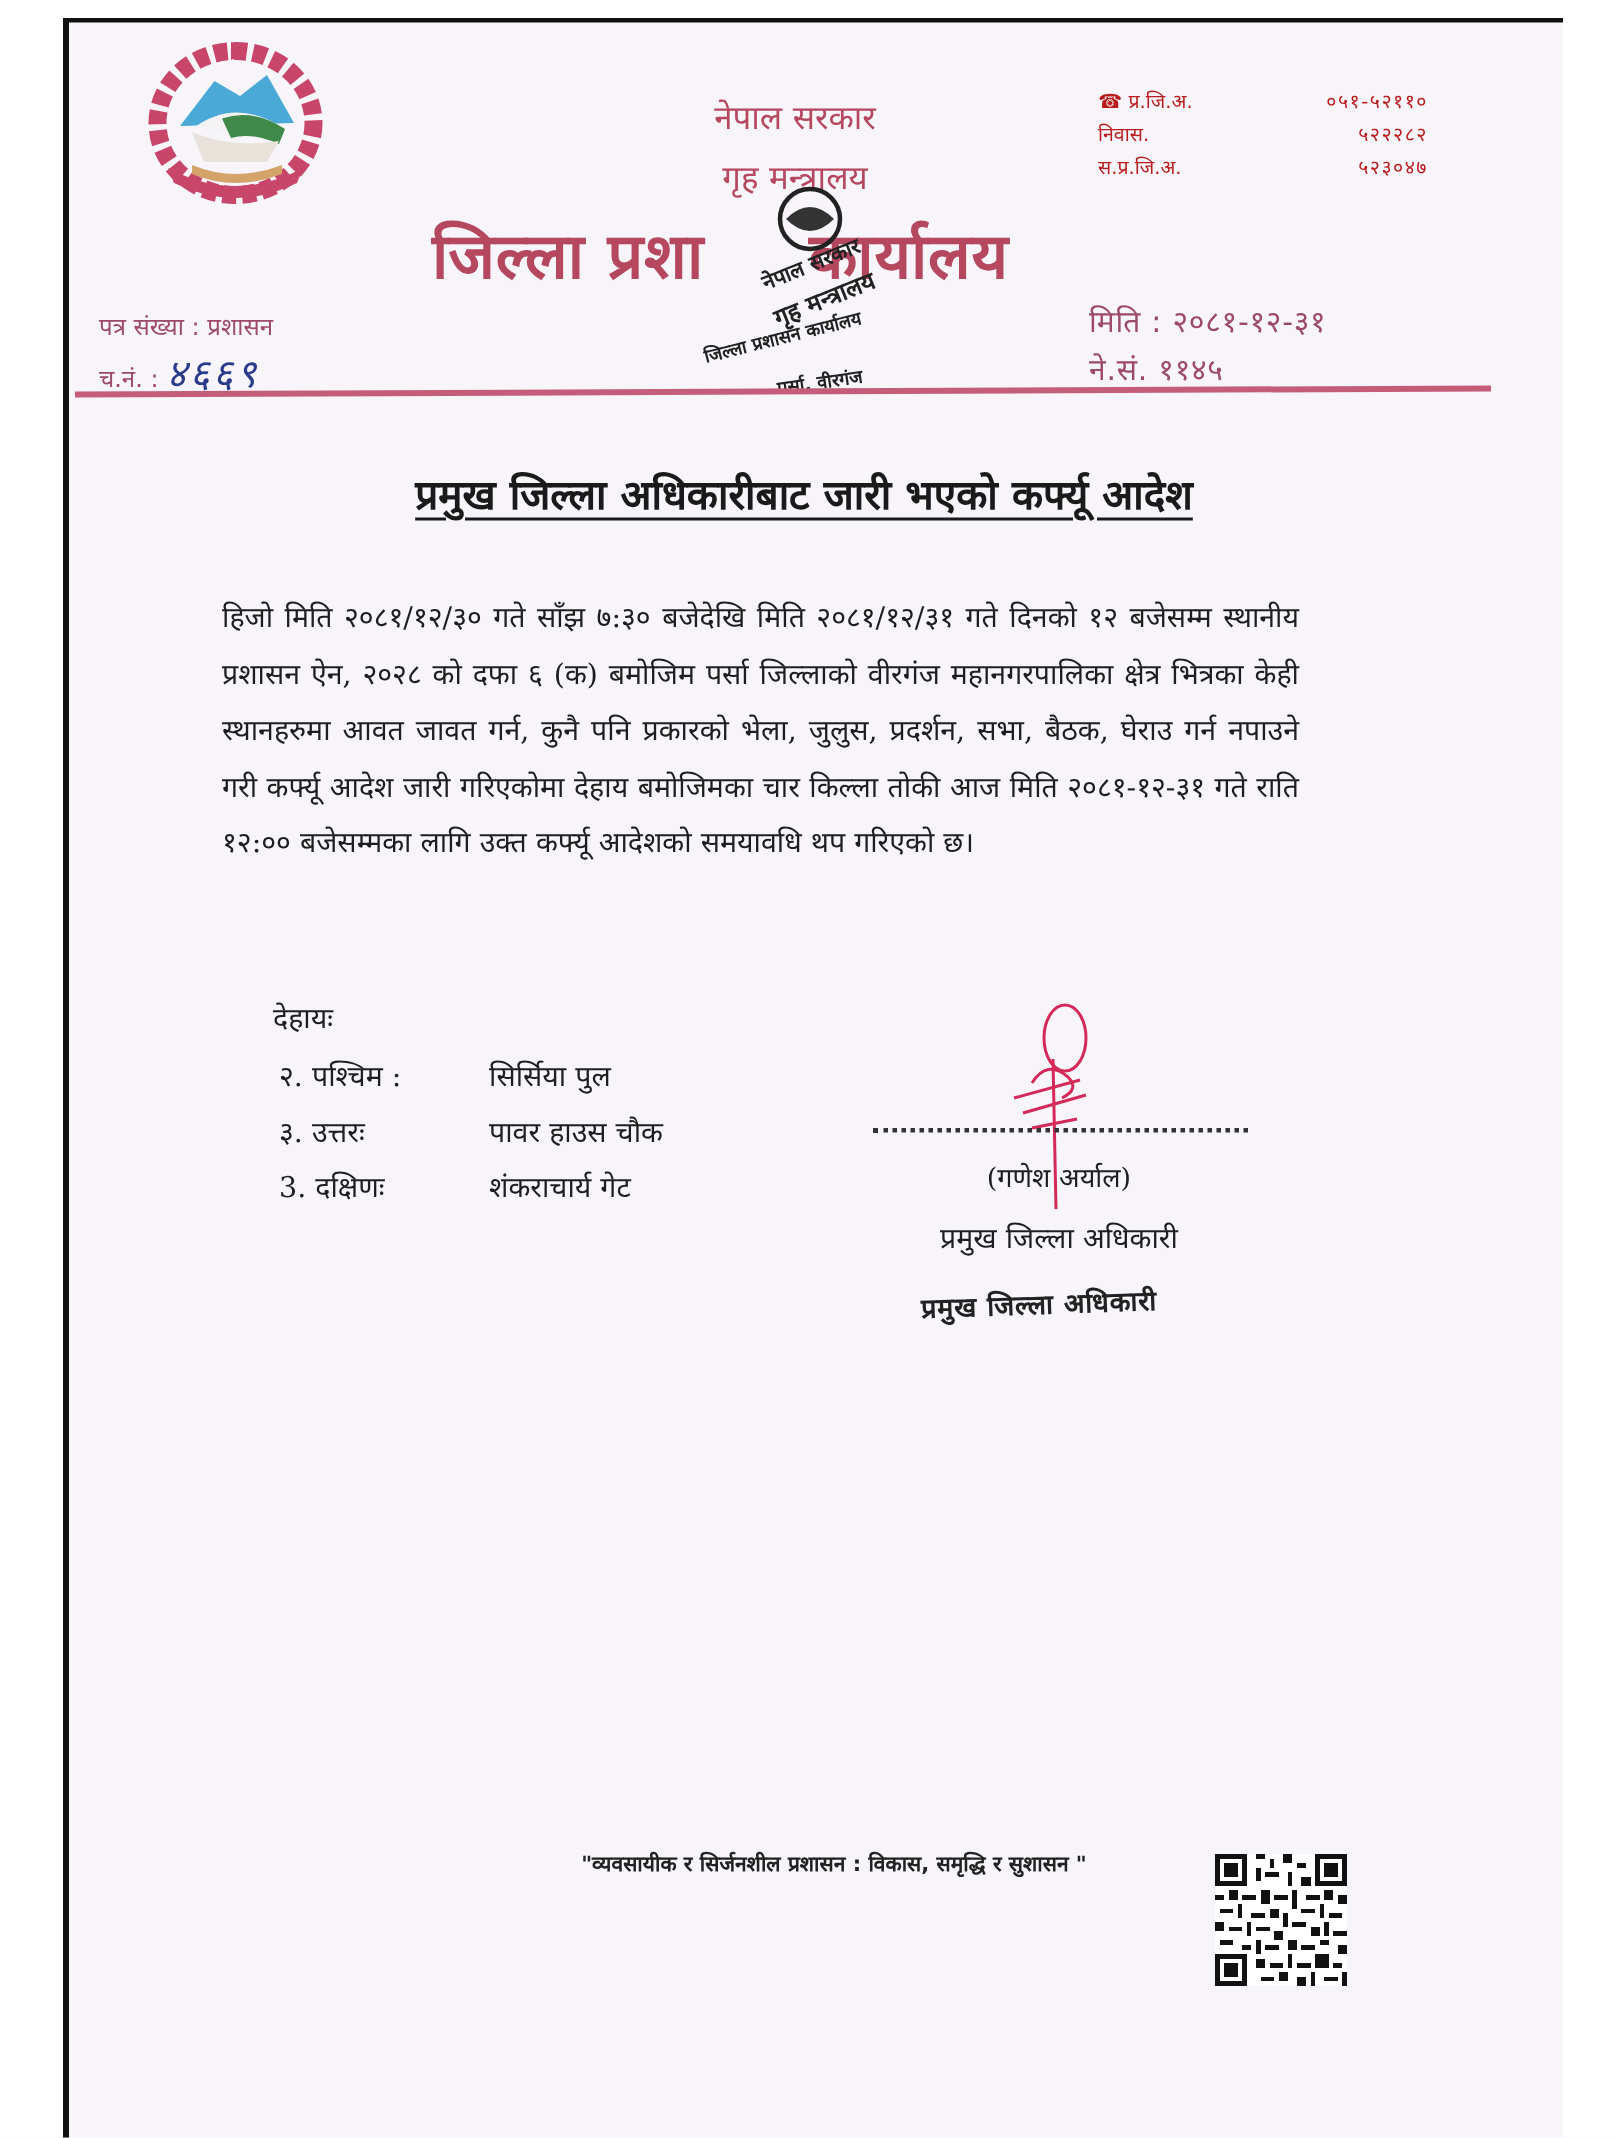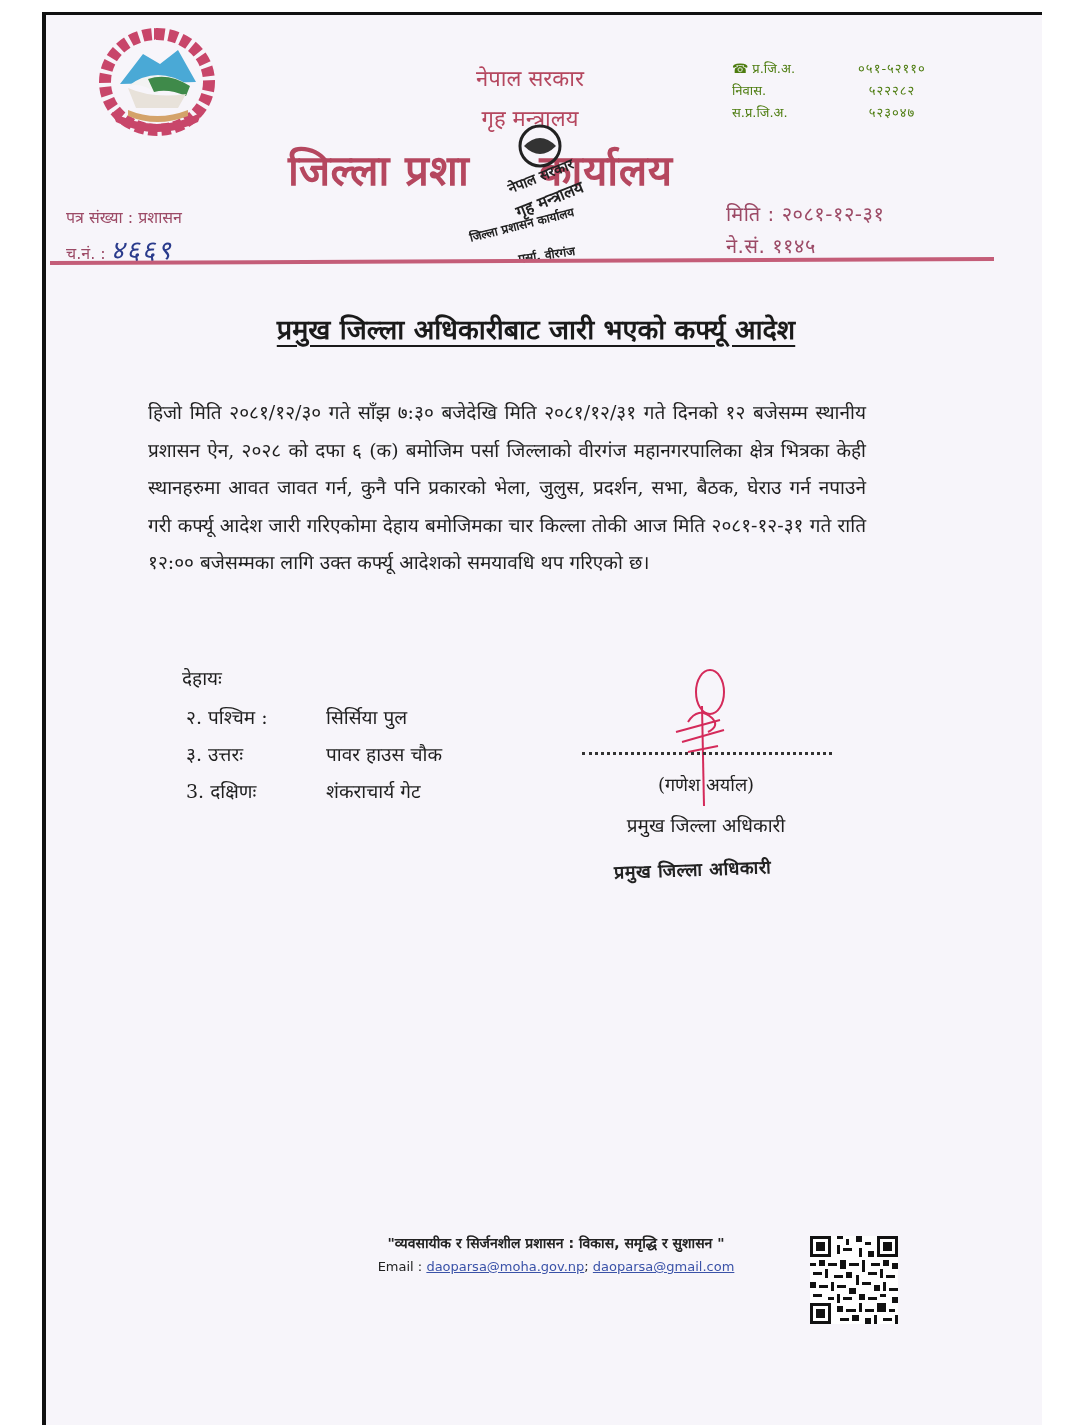--- a/index.html
+++ b/index.html
@@ -16,24 +16,24 @@
   .maroon { color:#b5475f; }
   .emblem { left:98px; top:24px; width:118px; height:112px; }
   .t1 { top:62px; font-size:22px; left:440px; width:180px; text-align:center; }
   .t2 { top:102px; font-size:22px; left:440px; width:180px; text-align:center; }
   .office {
     left:288px; top:140px; font-size:42px; font-weight:bold; letter-spacing:0.5px;
     color:#b5475f;
   }
   .office .gap { display:inline-block; width:70px; }
   .stamp { left:466px; top:122px; width:170px; height:150px; }
-  .contact { left:732px; top:58px; font-size:13px; color:#4d7c0f; line-height:22px; }
+  .contact { left:732px; top:58px; font-size:13px; color:#b91c1c; line-height:22px; }
   .contact .row { display:flex; }
   .contact .lab { width:100px; }
-  .contact .val { width:120px; text-align:center; letter-spacing:1px; }
+  .contact .val { width:120px; text-align:right; letter-spacing:1px; }
   .ref { left:66px; top:202px; font-size:16px; color:#9c4a66; line-height:32px; }
   .ref .hand { font-family:"DejaVu Serif", serif; font-size:26px; color:#2a3b8c; letter-spacing:2px; font-style:italic;margin-top:32px; }
   .datebox { left:726px; top:198px; font-size:20px; color:#9c4a66; line-height:32px; letter-spacing:0.5px; }
   .rule { left:50px; top:259px; width:944px; height:4px; background:#c45d78; transform:rotate(-0.25deg); }
   .heading {
     left:176px; top:310px; width:720px; font-size:27px; font-weight:bold; color:#1a1a1a;
     text-decoration:underline; text-underline-offset:6px; text-decoration-thickness:2px; text-align:center;
   }
   .body-text {
     left:148px; top:394px; width:718px; font-size:19px; color:#1e1e1e; line-height:37.5px;
@@ -150,25 +150,20 @@
     </g>
   </svg>
   <div class="dots"></div>
   <div class="sig-name">(गणेश अर्याल)</div>
   <div class="sig-title">प्रमुख जिल्ला अधिकारी</div>
   <div class="sig-stamp">प्रमुख जिल्ला अधिकारी</div>
 </div>
 
 <div class="abs footer">
   <div class="slogan">"व्यवसायीक र सिर्जनशील प्रशासन : विकास, समृद्धि र सुशासन "</div>
-  <div>
-    <span>Email :</span>
-    <a>daoparsa@moha.gov.np</a><span>;</span>
-    <a>daoparsa@gmail.com</a>
-  </div>
 </div>
 
 <svg class="abs qr" viewBox="0 0 29 29" shape-rendering="crispEdges">
   <rect width="29" height="29" fill="#fff"></rect>
   <g fill="#111">
     <path d="M0 0h7v7H0zM1 1v5h5V1zM2 2h3v3H2z" fill-rule="evenodd"></path>
     <path d="M22 0h7v7h-7zM23 1v5h5V1zM24 2h3v3h-3z" fill-rule="evenodd"></path>
     <path d="M0 22h7v7H0zM1 23v5h5v-5zM2 24h3v3H2z" fill-rule="evenodd"></path>
     <rect x="9" y="0" width="2" height="1"></rect>
       <rect x="12" y="1" width="1" height="2"></rect>

